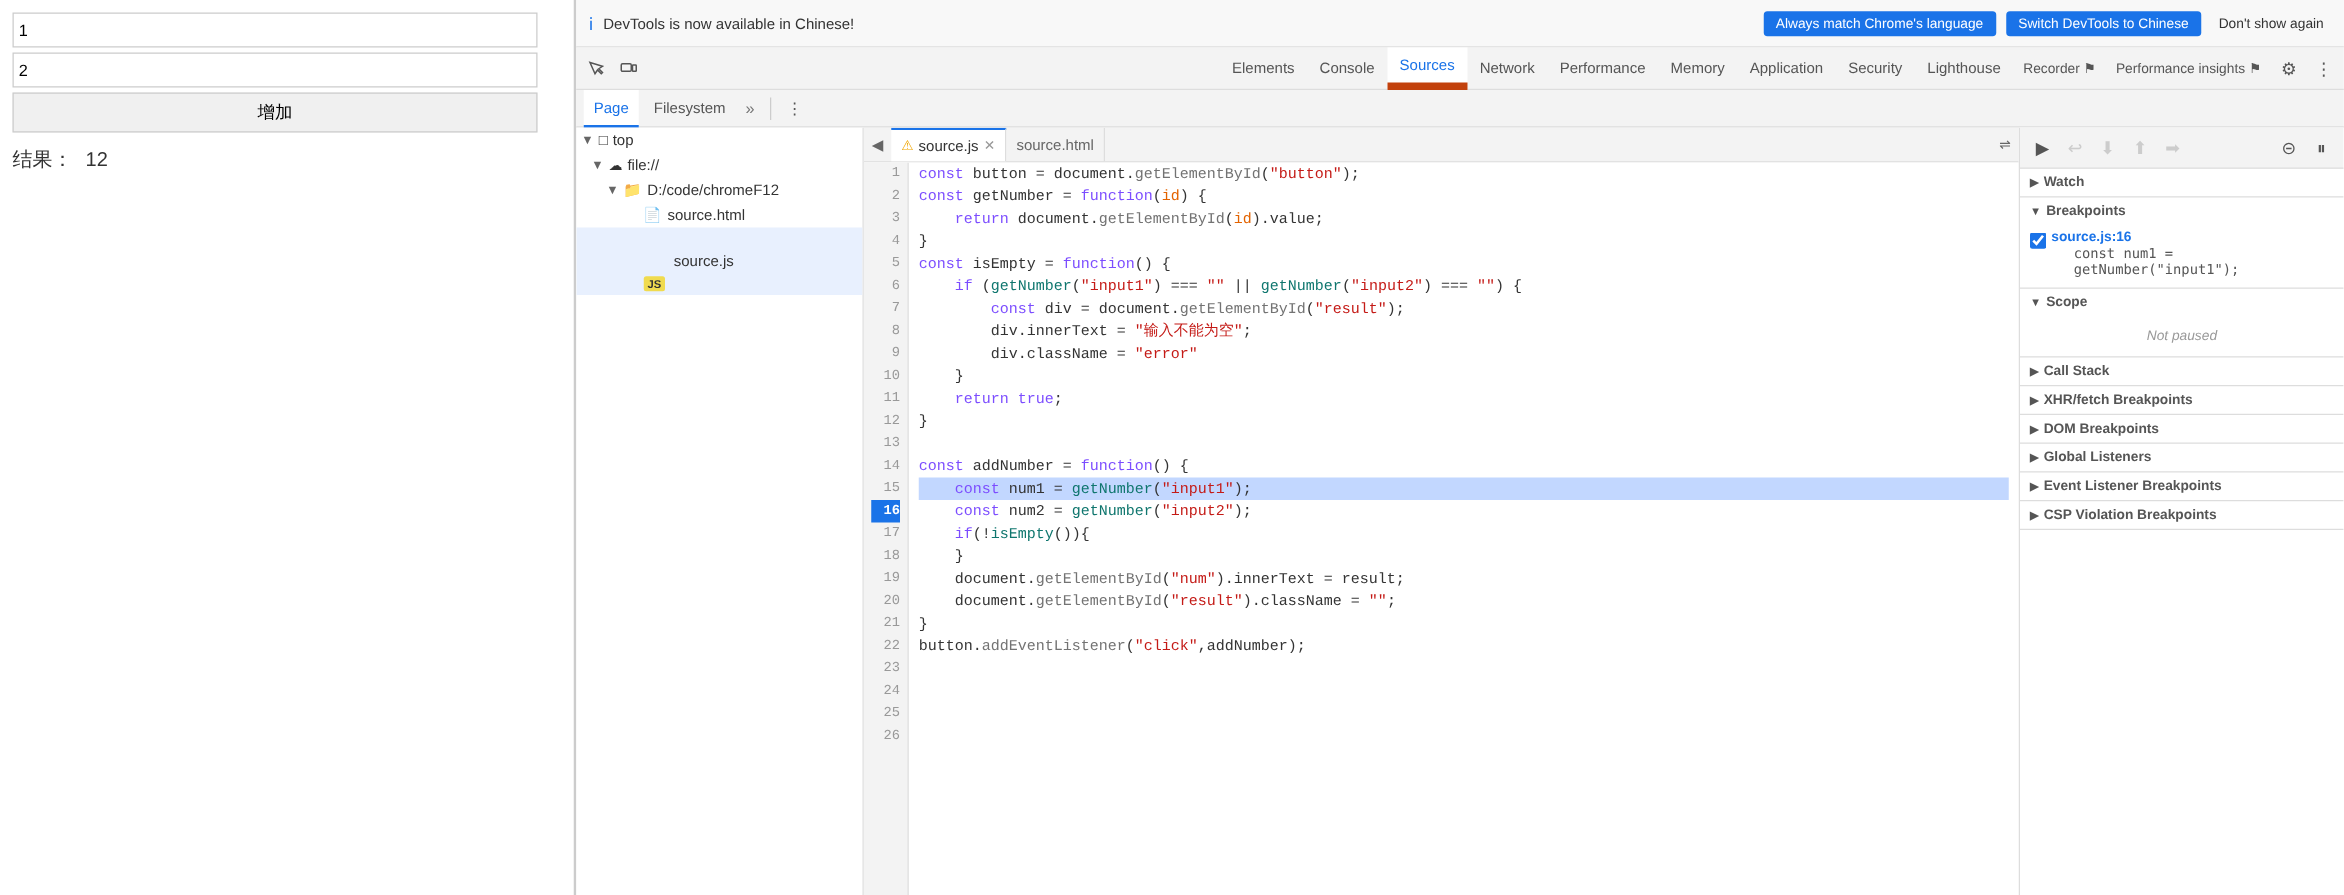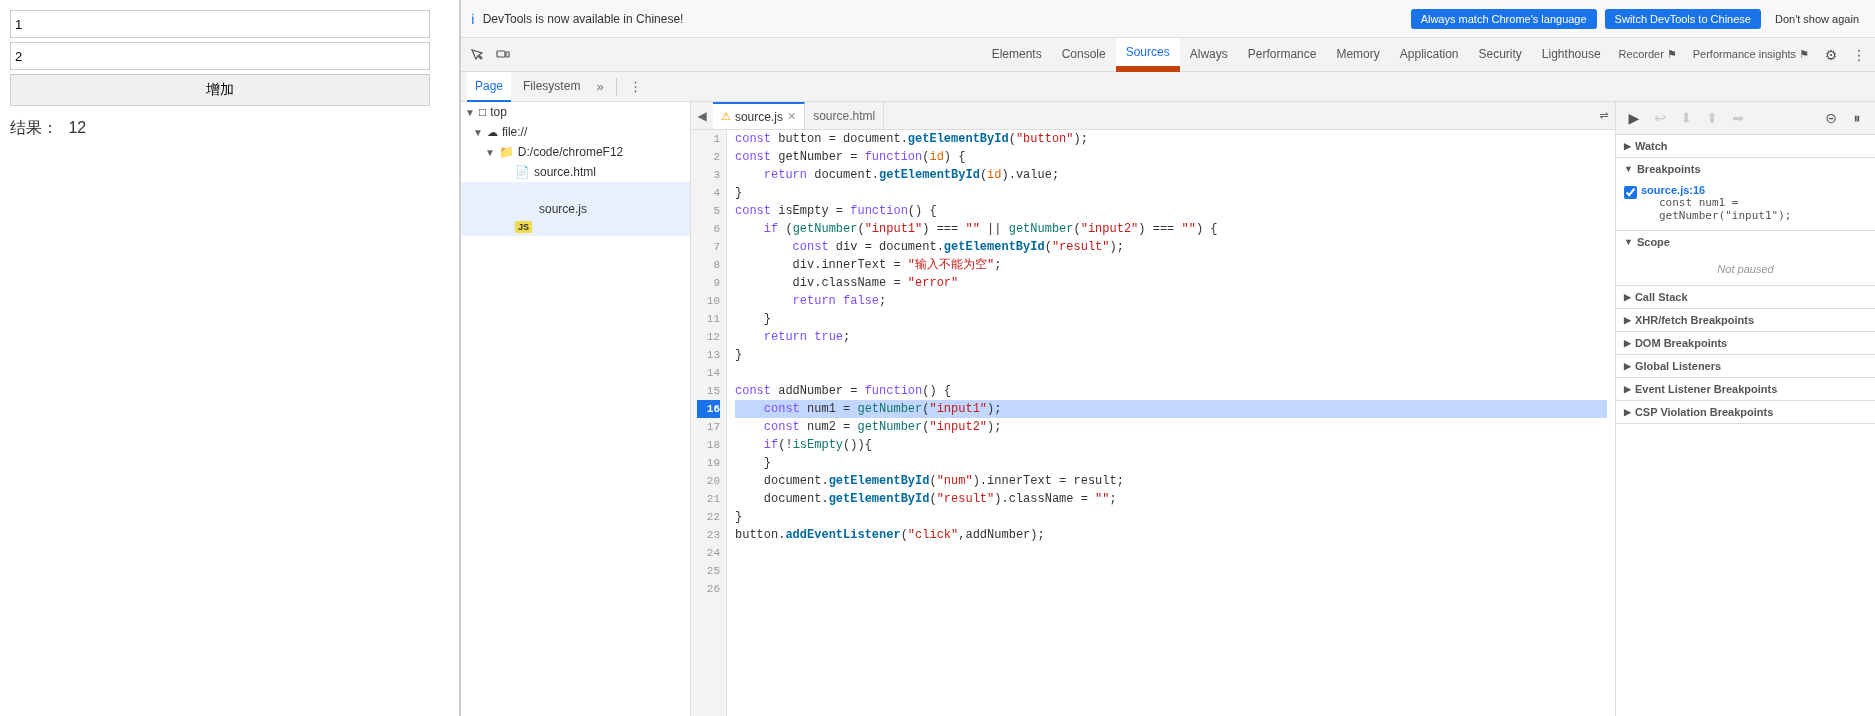--- a/index.html
+++ b/index.html
@@ -316,21 +316,21 @@
       white-space: pre;
     }
     .code-line.highlighted {
       background: #c2d7ff;
     }
 
     
     .kw { color: #7c4dff; } 
     .fn { color: #0f766e; }
     .str { color: #c41a16; }
-    .method { color: #0369a1; font-weight: bold; }
+    .method { color: #737373; }
     .param { color: #e36300; }
 
     
     .right-panel {
       width: 260px;
       border-left: 1px solid #ddd;
       display: flex;
       flex-direction: column;
       overflow-y: auto;
       background: #fff;
@@ -443,21 +443,21 @@
         <svg width="14" height="14" viewBox="0 0 14 14" fill="none">
           <rect x="1" y="3" width="8" height="6" rx="1" stroke="#555" stroke-width="1.2"></rect>
           <rect x="10" y="4" width="3" height="5" rx="0.5" stroke="#555" stroke-width="1.2"></rect>
         </svg>
       </button>
     </div>
     <div class="tab-list">
       <div class="tab-item">Elements</div>
       <div class="tab-item">Console</div>
       <div class="tab-item active">Sources</div>
-      <div class="tab-item">Always</div>
+      <div class="tab-item">Network</div>
       <div class="tab-item">Performance</div>
       <div class="tab-item">Memory</div>
       <div class="tab-item">Application</div>
       <div class="tab-item">Security</div>
       <div class="tab-item">Lighthouse</div>
     </div>
     <div class="toolbar-right">
       <button class="toolbar-right-btn">
         <span>Recorder ⚑</span>
       </button>
@@ -555,21 +555,20 @@
         <div class="code-lines">
           <div class="code-line"><span class="kw">const</span> button = document.<span class="method">getElementById</span>(<span class="str">"button"</span>);</div>
           <div class="code-line"><span class="kw">const</span> getNumber = <span class="kw">function</span>(<span class="param">id</span>) {</div>
           <div class="code-line">    <span class="kw">return</span> document.<span class="method">getElementById</span>(<span class="param">id</span>).value;</div>
           <div class="code-line">}</div>
           <div class="code-line"><span class="kw">const</span> isEmpty = <span class="kw">function</span>() {</div>
           <div class="code-line">    <span class="kw">if</span> (<span class="fn">getNumber</span>(<span class="str">"input1"</span>) === <span class="str">""</span> || <span class="fn">getNumber</span>(<span class="str">"input2"</span>) === <span class="str">""</span>) {</div>
           <div class="code-line">        <span class="kw">const</span> div = document.<span class="method">getElementById</span>(<span class="str">"result"</span>);</div>
           <div class="code-line">        div.innerText = <span class="str">"输入不能为空"</span>;</div>
           <div class="code-line">        div.className = <span class="str">"error"</span></div>
-          <div class="code-line">        <span class="kw">return</span> <span class="kw">false</span>;</div>
           <div class="code-line">    }</div>
           <div class="code-line">    <span class="kw">return</span> <span class="kw">true</span>;</div>
           <div class="code-line">}</div>
           <div class="code-line"></div>
           <div class="code-line"><span class="kw">const</span> addNumber = <span class="kw">function</span>() {</div>
           <div class="code-line highlighted">    <span class="kw">const</span> num1 = <span class="fn">getNumber</span>(<span class="str">"input1"</span>);</div>
           <div class="code-line">    <span class="kw">const</span> num2 = <span class="fn">getNumber</span>(<span class="str">"input2"</span>);</div>
           <div class="code-line">    <span class="kw">if</span>(!<span class="fn">isEmpty</span>()){</div>
           <div class="code-line">    }</div>
           <div class="code-line">    document.<span class="method">getElementById</span>(<span class="str">"num"</span>).innerText = result;</div>

